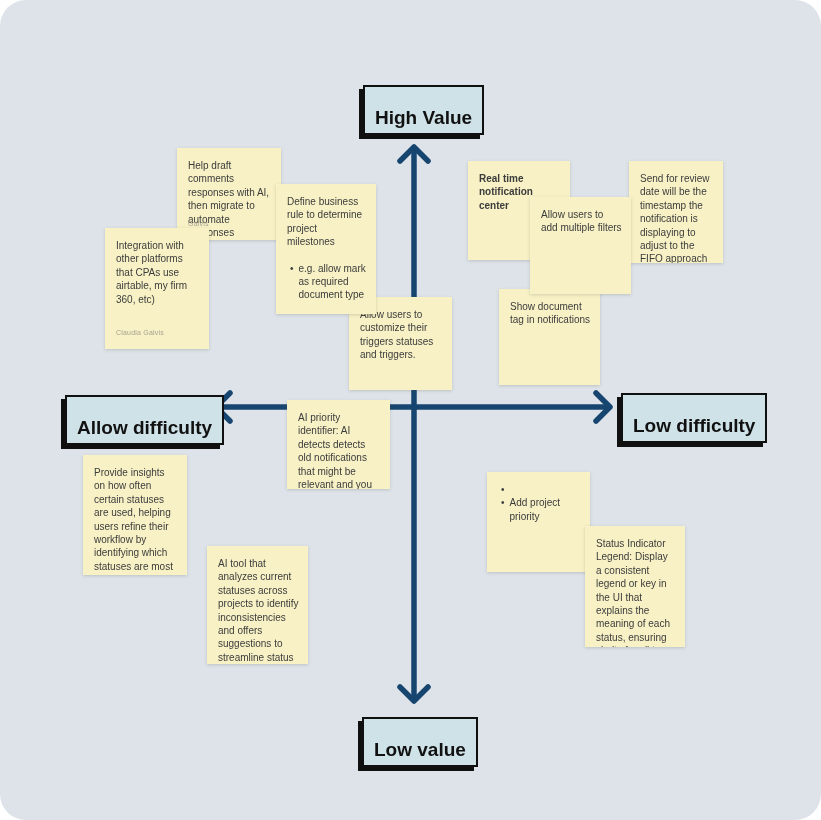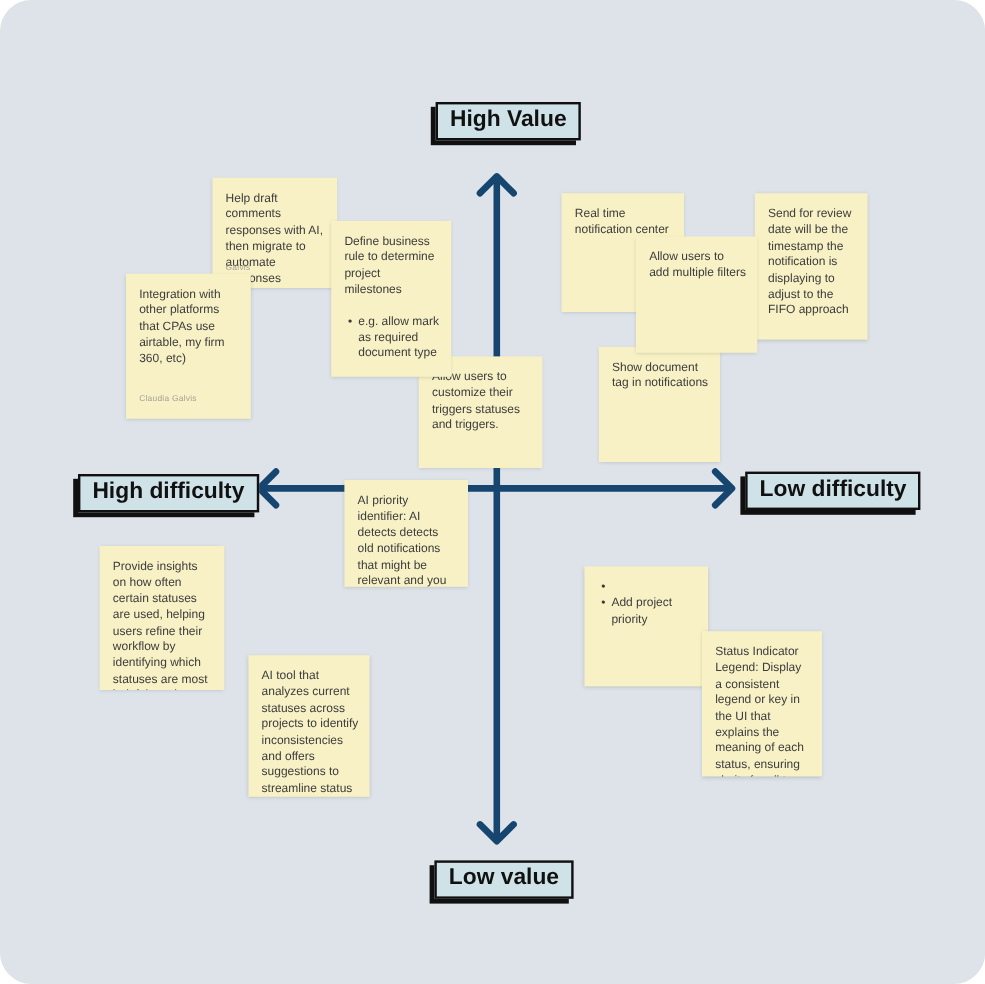--- a/index.html
+++ b/index.html
@@ -4,21 +4,21 @@
 <style>
   html,body{margin:0;padding:0;background:#ffffff;}
   *{box-sizing:border-box;font-family:"Liberation Sans","DejaVu Sans",sans-serif;}
   .board{
     position:relative;width:821px;height:820px;border-radius:26px;overflow:hidden;
   }
   .axes-svg{position:absolute;left:0;top:0;z-index:1;}
   .axis-label{
     position:absolute;z-index:6;
     font-size:19px;font-weight:700;color:#111;
-    padding:2px 10px 4px 10px;
+    padding:20px 10px 4px 10px;
     border:2px solid #101010;
     box-shadow:-4px 4px 0 #101010;
     white-space:nowrap;
   }
   .note{
     position:absolute;
     padding:11px 9px 9px 11px;
     overflow:hidden;
     box-shadow:0 1px 3px rgba(80,80,60,0.22);
     font-size:10px;line-height:13.4px;color:#3c3c3c;
@@ -43,21 +43,21 @@
       <path d="M414 150 L414 699"></path>
       <path d="M400 161 L414 147 L428 161"></path>
       <path d="M400 687 L414 701 L428 687"></path>
       <path d="M219 407 L608 407"></path>
       <path d="M230 393 L216 407 L230 421"></path>
       <path d="M596 393 L610 407 L596 421"></path>
     </g>
   </svg>
 
   <div class="axis-label" style="left: 363px; top: 85px; background: rgb(207, 226, 232);">High Value</div>
-  <div class="axis-label" style="left: 65px; top: 395px; background: rgb(207, 226, 232);">High difficulty</div>
+  <div class="axis-label" style="left: 65px; top: 395px; background: rgb(207, 226, 232);">Allow difficulty</div>
   <div class="axis-label" style="left: 362px; top: 717px; background: rgb(207, 226, 232);">Low value</div>
   <div class="axis-label" style="left: 621px; top: 393px; background: rgb(207, 226, 232);">Low difficulty</div>
 
   <div id="notes">
       <div class="note" style="left: 177px; top: 148px; width: 104px; height: 92px; z-index: 2; background: rgb(247, 241, 197);">
         <p>Help draft comments responses with AI, then migrate to automate responses</p>
         <div class="author">Galvis</div>
       </div>
       <div class="note" style="left: 276px; top: 184px; width: 100px; height: 130px; z-index: 3; background: rgb(247, 241, 197);">
         <p>Define business rule to determine project milestones</p>
@@ -65,24 +65,24 @@
           <div class="bullet-item">
             <span class="bullet-dot">•</span>
             <span>e.g. allow mark as required document type</span>
           </div>
         </div>
       </div>
       <div class="note" style="left: 105px; top: 228px; width: 104px; height: 121px; z-index: 4; background: rgb(247, 241, 197);">
         <p>Integration with other platforms that CPAs use airtable, my firm 360, etc)</p>
         <div class="author">Claudia Galvis</div>
       </div>
-      <div class="note" style="left: 468px; top: 161px; width: 102px; height: 99px; z-index: 2; background: rgb(247, 241, 197);">
+      <div class="note" style="left: 468px; top: 161px; width: 102px; height: 99px; z-index: 2; background: rgb(247, 241, 197); font-weight: bold;">
         <p>Real time notification center</p>
       </div>
-      <div class="note" style="left: 629px; top: 161px; width: 94px; height: 122px; z-index: 2; background: rgb(247, 241, 197);">
+      <div class="note" style="left: 629px; top: 161px; width: 94px; height: 102px; z-index: 2; background: rgb(247, 241, 197);">
         <p>Send for review date will be the timestamp the notification is displaying to adjust to the FIFO approach</p>
       </div>
       <div class="note" style="left: 530px; top: 197px; width: 101px; height: 97px; z-index: 5; background: rgb(247, 241, 197);">
         <p>Allow users to add multiple filters</p>
       </div>
       <div class="note" style="left: 487px; top: 289px; width: 101px; height: 96px; z-index: 2; background: rgb(247, 241, 197); margin-left: 12px;">
         <p>Show document tag in notifications</p>
       </div>
       <div class="note" style="left: 349px; top: 297px; width: 103px; height: 93px; z-index: 2; background: rgb(247, 241, 197);">
         <p>Allow users to customize their triggers statuses and triggers.</p>

